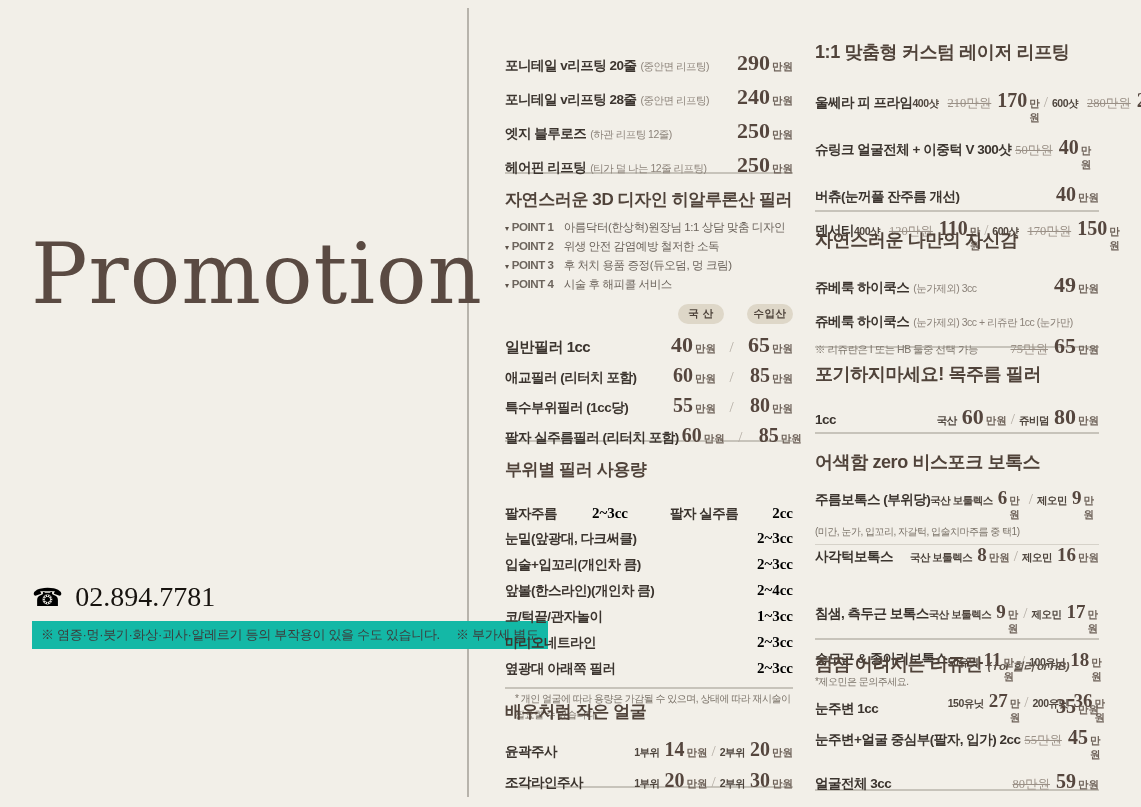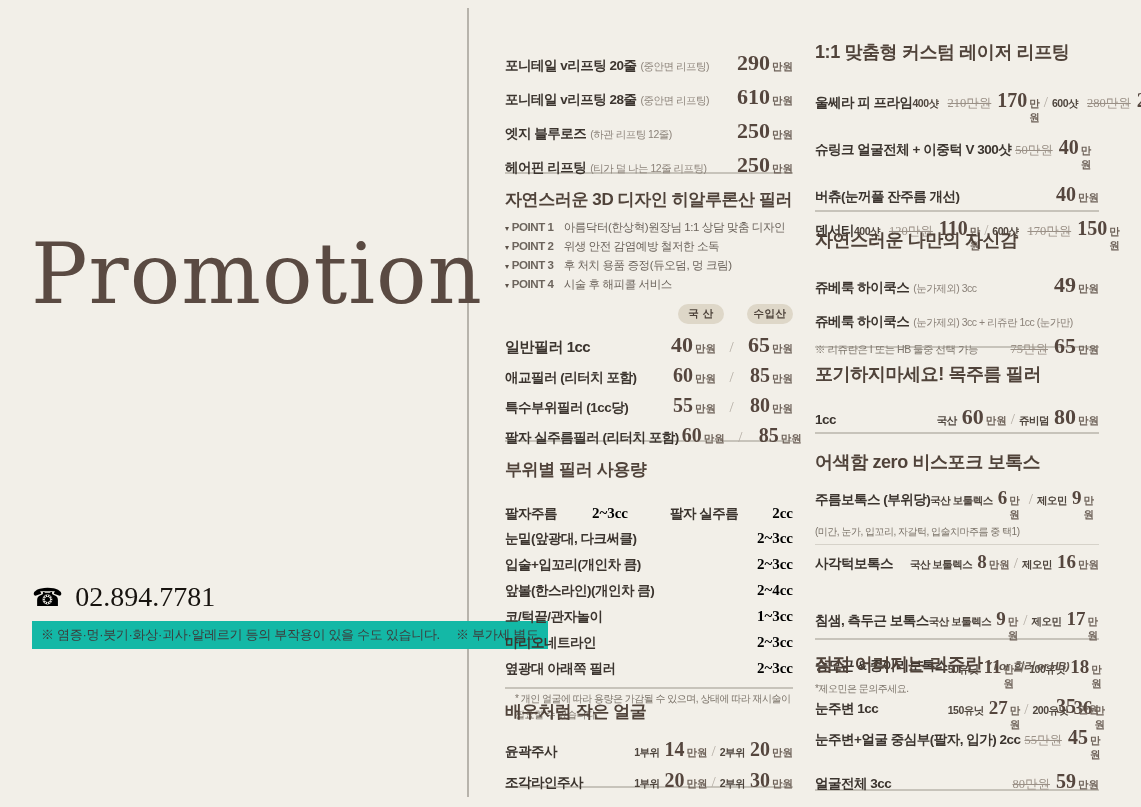--- a/index.html
+++ b/index.html
@@ -83,21 +83,21 @@
       <span class="iname">포니테일 v리프팅 20줄</span>
       <span class="inote">(중안면 리프팅)</span>
       <span class="sp"></span>
       <span class="num n22">290</span>
       <span class="unit">만원</span>
     </div>
     <div class="row" style="margin-top:11px;">
       <span class="iname">포니테일 v리프팅 28줄</span>
       <span class="inote">(중안면 리프팅)</span>
       <span class="sp"></span>
-      <span class="num n22">610</span>
+      <span class="num n22">240</span>
       <span class="unit">만원</span>
     </div>
     <div class="row" style="margin-top:11px;">
       <span class="iname">엣지 블루로즈</span>
       <span class="inote">(하관 리프팅 12줄)</span>
       <span class="sp"></span>
       <span class="num n22">250</span>
       <span class="unit">만원</span>
     </div>
     <div class="row" style="margin-top:11px;">
@@ -367,21 +367,21 @@
         <span class="slabel">국산 보툴렉스</span>
         <span class="num n19">6</span>
         <span class="unit">만원</span>
         <span class="slash">/</span>
         <span class="slabel">제오민</span>
         <span class="num n19">9</span>
         <span class="unit">만원</span>
       </div>
       <div class="note" style="font-size:10px;margin-top:2px;">(미간, 눈가, 입꼬리, 자갈턱, 입술치마주름 중 택1)</div>
     </div>
-    <div class="row" style="margin-top:12px;justify-content:center;">
+    <div class="row" style="margin-top:5px;justify-content:center;">
       <span class="iname">사각턱보톡스</span>
       <span class="sp"></span>
       <span class="slabel">국산 보툴렉스</span>
       <span class="num n19">8</span>
       <span class="unit">만원</span>
       <span class="slash">/</span>
       <span class="slabel">제오민</span>
       <span class="num n19">16</span>
       <span class="unit">만원</span>
     </div>

